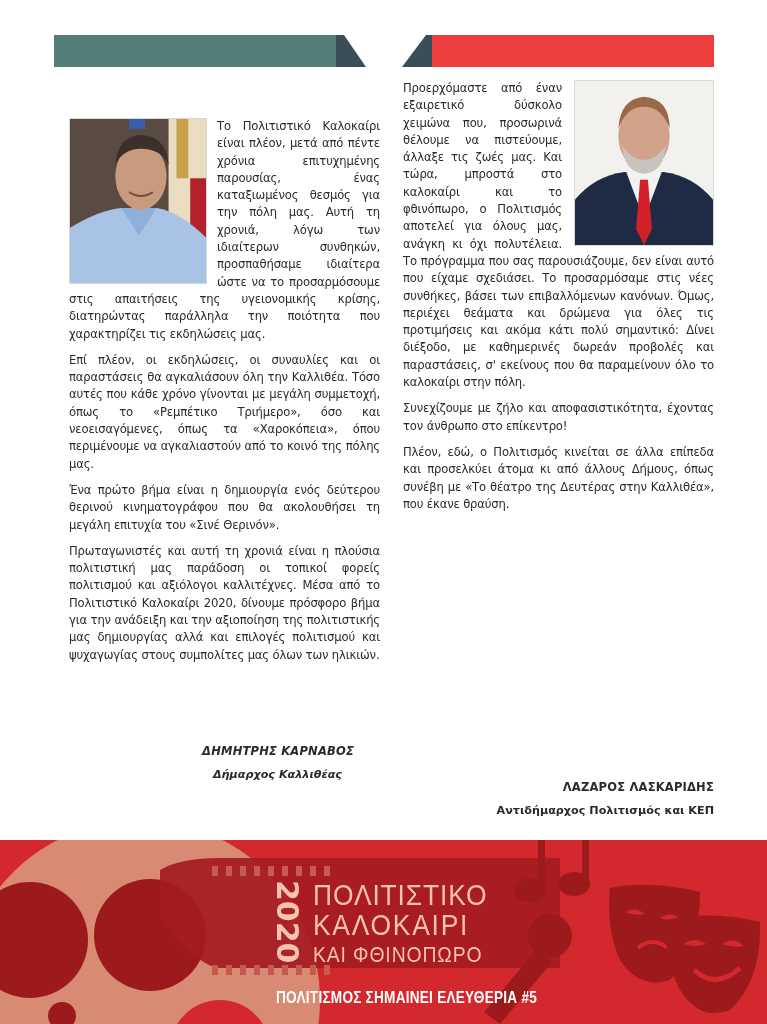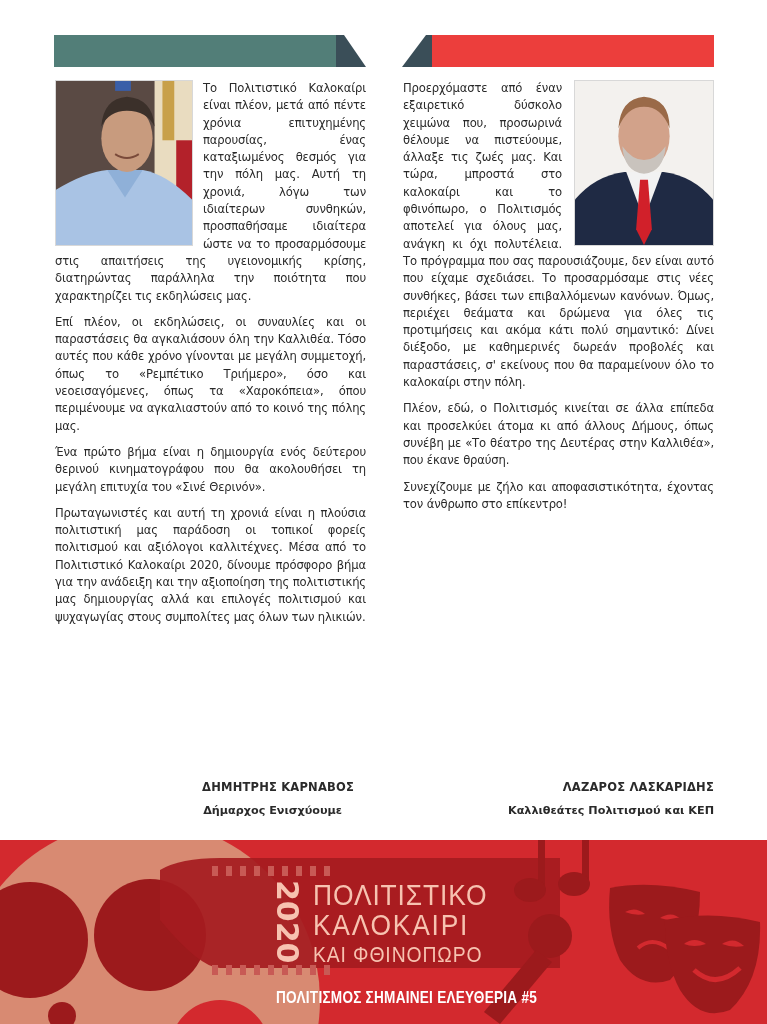--- a/index.html
+++ b/index.html
@@ -6,33 +6,33 @@
   body { width: 767px; height: 1024px; position: relative; overflow: hidden;
          font-family: "DejaVu Sans", sans-serif; color: #2a2a2a; }
 
   .bar { position: absolute; top: 35px; height: 32px; }
   .bar-left { left: 54px; width: 312px; }
   .bar-right { left: 402px; width: 312px; }
   .bar svg { display: block; width: 100%; height: 100%; }
 
   .col { position: absolute; top: 80px; width: 311px; font-size: 11.6px;
          line-height: 17.3px; letter-spacing: -0.15px; }
-  .col-left { left: 55px; }
+  .col-left { left: 69px; margin-top: 38px; }
   .col-right { left: 403px; }
   .col p { margin: 0 0 9px 0; text-align: justify; hyphens: manual; }
 
   .photo { width: 138px; height: 166px; border: 1px solid #d8d8d8; box-sizing: border-box; overflow: hidden; }
   .photo-left { float: left; margin: 0 10px 4px 0; }
   .photo-right { float: right; margin: 0 0 4px 12px; width: 140px; }
   .photo svg { display: block; width: 100%; height: 100%; }
 
   .sig { position: absolute; text-align: right; }
   .sig-name { font-weight: bold; font-size: 11.5px; letter-spacing: 0.2px; }
   .sig-title { font-weight: bold; font-size: 11.2px; margin-top: 10px; }
-  .sig-left { right: 413px; top: 780px; }
+  .sig-left { right: 413px; top: 744px; font-style: italic; }
   .sig-right { right: 53px; top: 780px; }
   .sig-left .sig-title { margin-right: 12px; }
   .sig-right .sig-title { }
 
   .banner { position: absolute; left: 0; top: 840px; width: 767px; height: 184px; background: #d3292e; overflow: hidden; }
   .banner svg.bg { position: absolute; left: 0; top: 0; }
   .banner-title { position: absolute; left: 275px; top: 38px; color: #f7c2b0; }
   .year { position: absolute; left: 0; top: 0; width: 32px; height: 100px; }
   .year span { display: block; font-weight: bold; font-size: 30px; transform: rotate(90deg); transform-origin: left top;
                position: absolute; left: 30px; top: 2px; white-space: nowrap; letter-spacing: 0px; }
@@ -87,31 +87,31 @@
       <rect width="140" height="166" fill="#f3f1ee"></rect>
       <path d="M0,120 Q20,96 50,92 L90,92 Q120,96 140,120 L140,166 L0,166 Z" fill="#1f2a44"></path>
       <path d="M52,92 L70,140 L88,92 Z" fill="#f2f2f2"></path>
       <path d="M66,100 L74,100 L78,150 L70,166 L62,150 Z" fill="#d1202a"></path>
       <ellipse cx="70" cy="56" rx="26" ry="34" fill="#d2a28a"></ellipse>
       <path d="M48,66 Q50,92 70,94 Q90,92 92,66 Q82,80 70,80 Q58,80 48,66 Z" fill="#c9c3bd"></path>
       <path d="M44,48 Q46,18 70,16 Q96,18 96,48 Q88,26 70,26 Q52,26 44,48 Z" fill="#9a6a48"></path>
     </svg>
   </div>
   <p>Προερχόμαστε από έναν εξαιρετικό δύσκολο χειμώνα που, προσωρινά θέλουμε να πιστεύουμε, άλλαξε τις ζωές μας. Και τώρα, μπροστά στο καλοκαίρι και το φθινόπωρο, ο Πολιτισμός αποτελεί για όλους μας, ανάγκη κι όχι πολυτέλεια. Το πρόγραμμα που σας παρουσιάζουμε, δεν είναι αυτό που είχαμε σχεδιάσει. Το προσαρμόσαμε στις νέες συνθήκες, βάσει των επιβαλλόμενων κανόνων. Όμως, περιέχει θεάματα και δρώμενα για όλες τις προτιμήσεις και ακόμα κάτι πολύ σημαντικό: Δίνει διέξοδο, με καθημερινές δωρεάν προβολές και παραστάσεις, σ' εκείνους που θα παραμείνουν όλο το καλοκαίρι στην πόλη.</p>
+  <p>Συνεχίζουμε με ζήλο και αποφασιστικότητα, έχοντας τον άνθρωπο στο επίκεντρο!</p>
   <p>Πλέον, εδώ, ο Πολιτισμός κινείται σε άλλα επίπεδα και προσελκύει άτομα κι από άλλους Δήμους, όπως συνέβη με «Το θέατρο της Δευτέρας στην Καλλιθέα», που έκανε θραύση.</p>
-  <p>Συνεχίζουμε με ζήλο και αποφασιστικότητα, έχοντας τον άνθρωπο στο επίκεντρο!</p>
 </div>
 
 <div class="sig sig-left">
   <div class="sig-name">ΔΗΜΗΤΡΗΣ ΚΑΡΝΑΒΟΣ</div>
-  <div class="sig-title">Δήμαρχος Ενισχύουμε</div>
+  <div class="sig-title">Δήμαρχος Καλλιθέας</div>
 </div>
 <div class="sig sig-right">
   <div class="sig-name">ΛΑΖΑΡΟΣ ΛΑΣΚΑΡΙΔΗΣ</div>
-  <div class="sig-title">Καλλιθεάτες Πολιτισμού και ΚΕΠ</div>
+  <div class="sig-title">Αντιδήμαρχος Πολιτισμός και ΚΕΠ</div>
 </div>
 
 <div class="banner">
   <svg class="bg" width="767" height="184" viewBox="0 0 767 184">
 
     <g>
       <circle cx="140" cy="160" r="180" fill="#d88a72"></circle>
       <circle cx="30" cy="100" r="58" fill="#9c1a1c"></circle>
       <circle cx="150" cy="95" r="56" fill="#9c1a1c"></circle>
       <circle cx="62" cy="176" r="14" fill="#9c1a1c"></circle>

